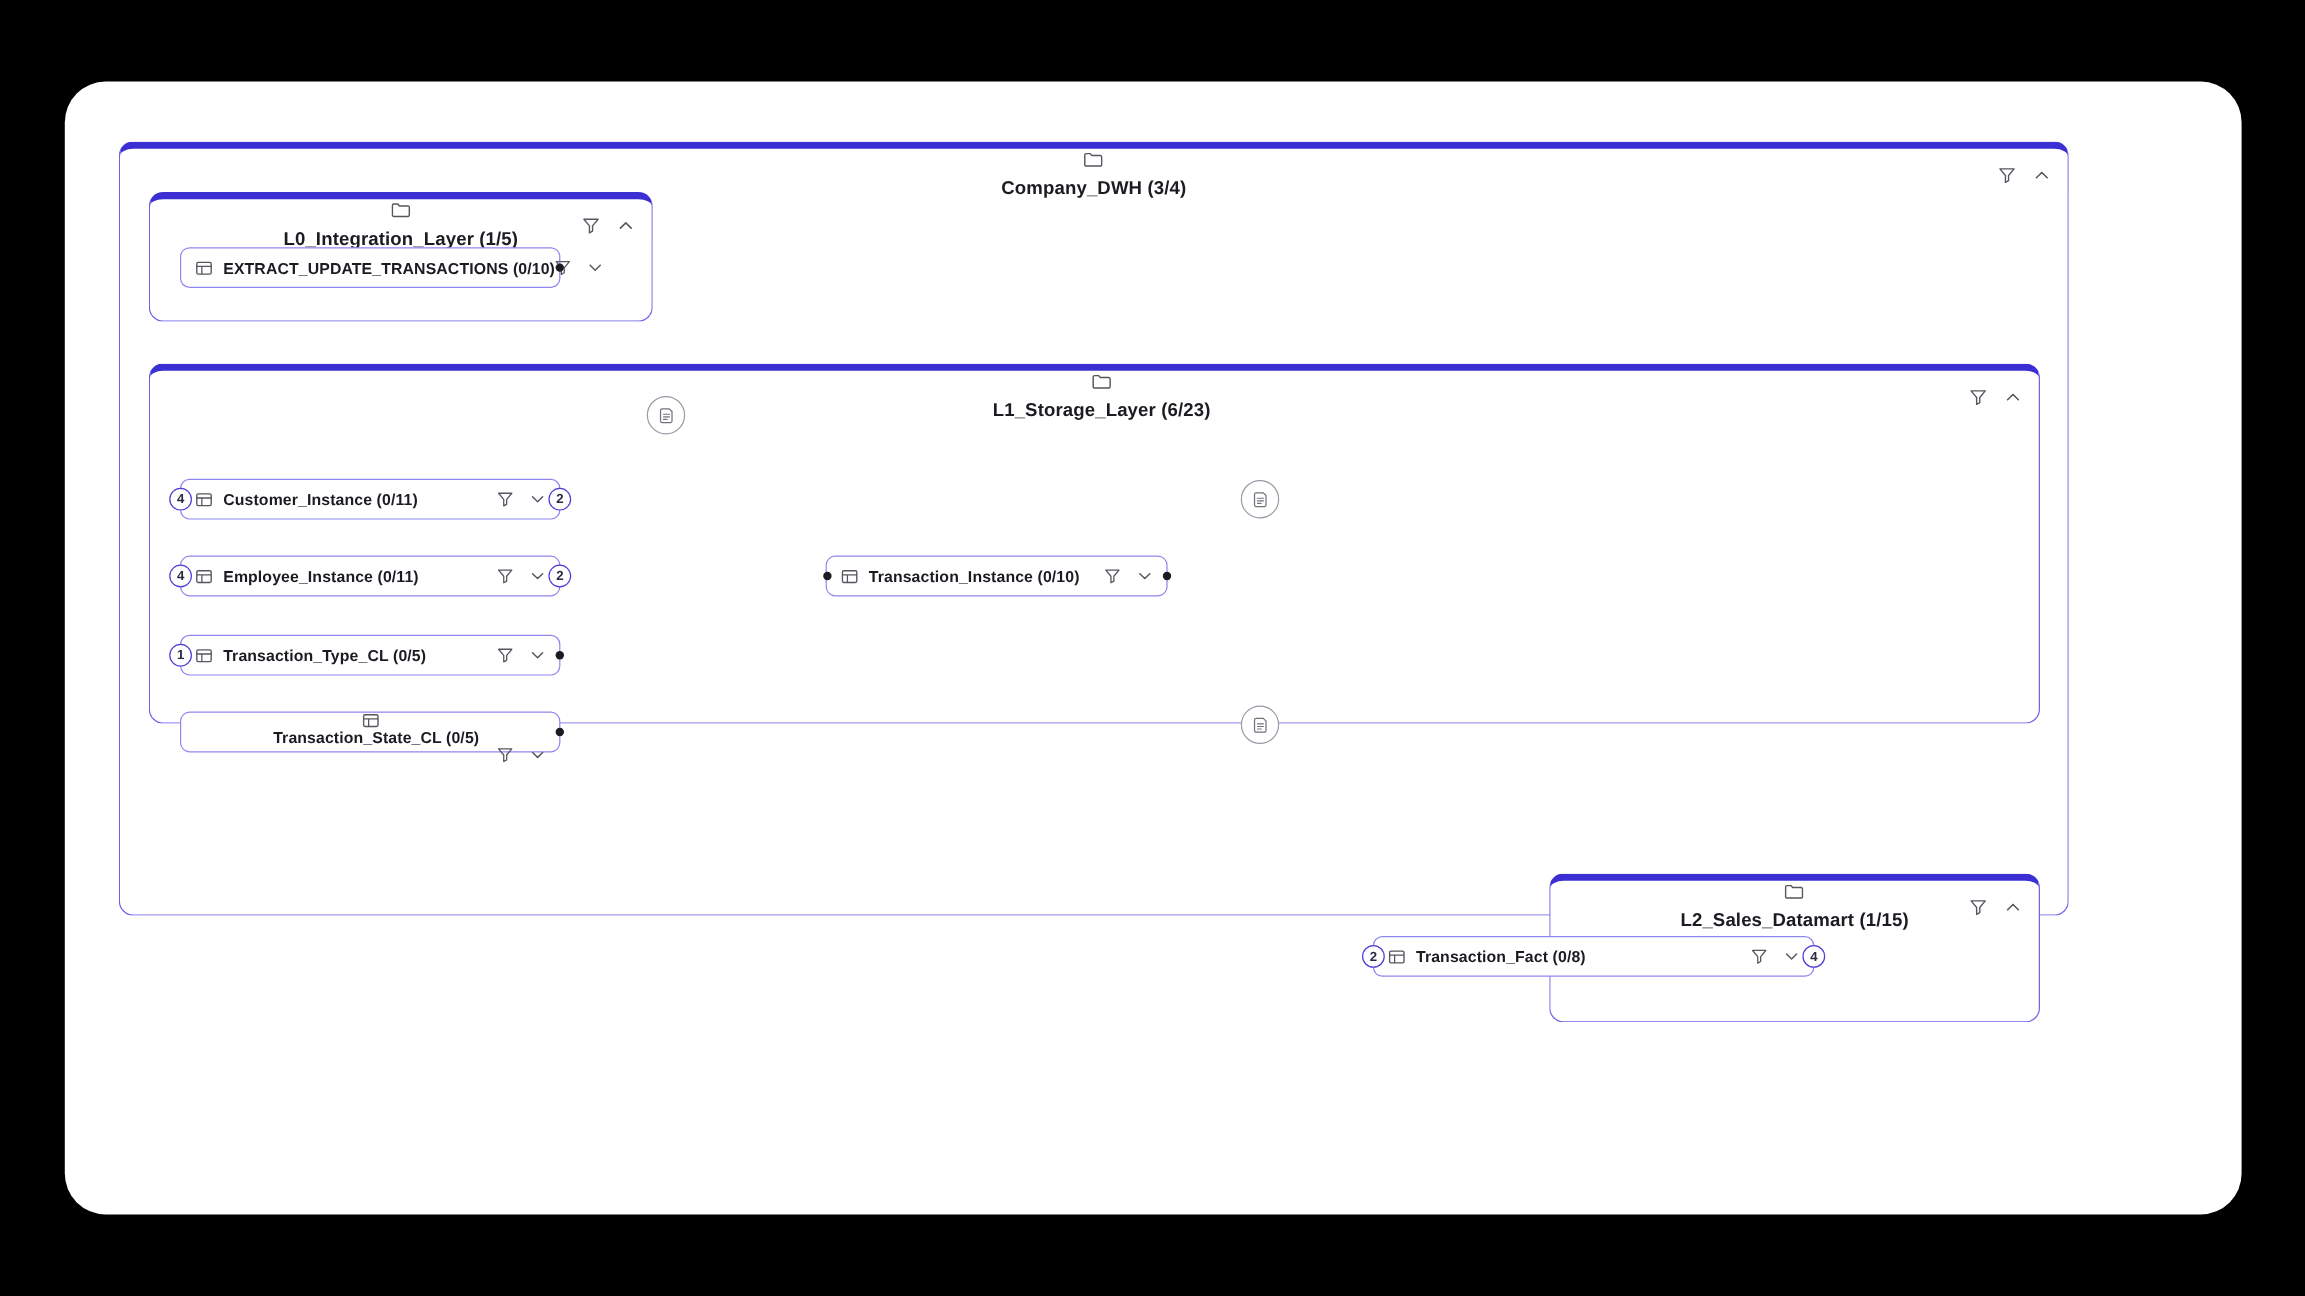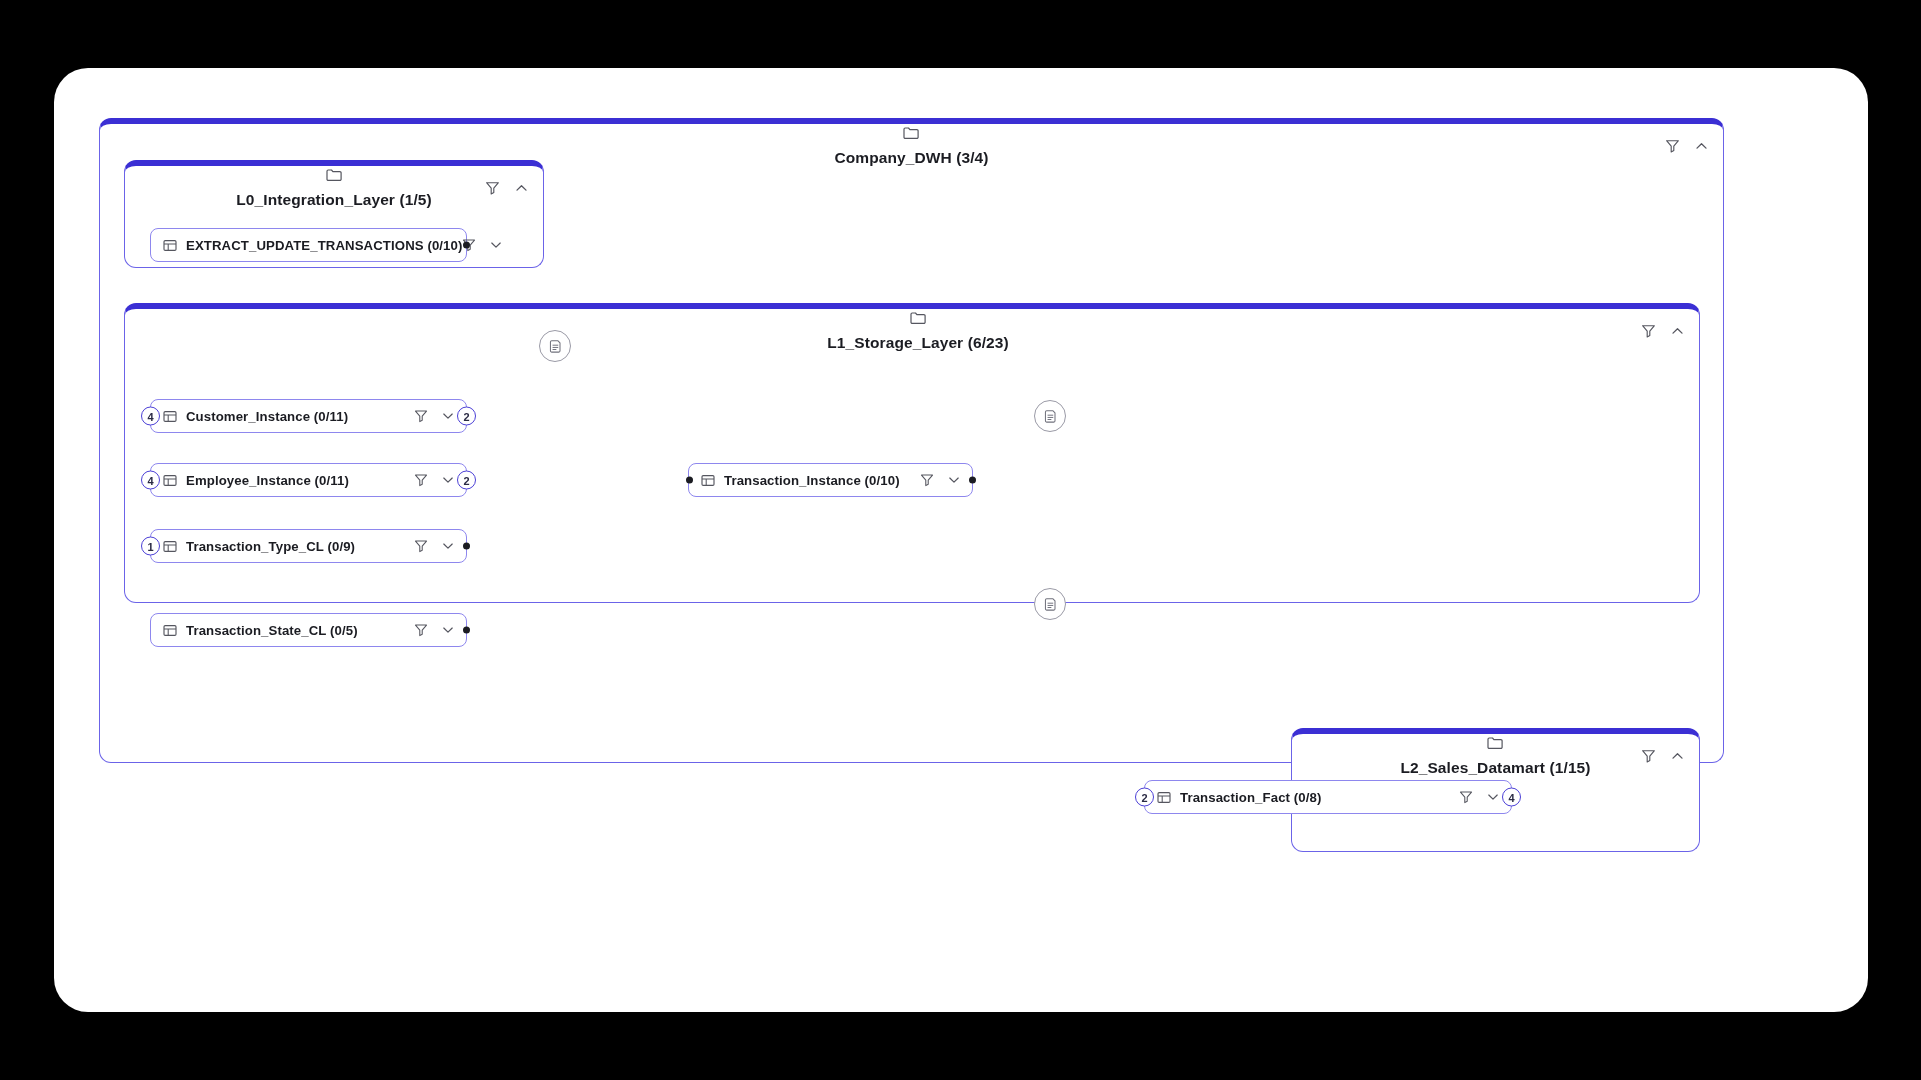--- a/index.html
+++ b/index.html
@@ -239,21 +239,21 @@
           </span>
           <span>
             <svg class="ic" width="15" height="15" viewBox="0 0 15 15">
               <path d="M3 9.6 7.5 5.2 12 9.6" fill="none" stroke="#55565f" stroke-width="1.3" stroke-linecap="round" stroke-linejoin="round"></path>
             </svg>
           </span>
         </div>
       </div>
     </div>
 
-    <div class="node" style="left:96px; top:160px; width:317px;">
+    <div class="node" style="left:96px; top:138px; width:317px;">
       <span>
         <svg class="ic" width="14" height="13" viewBox="0 0 14 13">
           <rect x="1" y="1.6" width="12" height="9.8" rx="1.2" fill="none" stroke="#55565f" stroke-width="1.15"></rect>
           <path d="M1 5h12M5.2 5v6.4" stroke="#55565f" stroke-width="1.05"></path>
         </svg>
       </span>
       <span class="node-label">EXTRACT_UPDATE_TRANSACTIONS (0/10)</span>
       <span class="node-actions">
         <span>
           <svg class="ic" width="14" height="14" viewBox="0 0 15 15">
@@ -318,37 +318,37 @@
     </div>
 
     <div class="node" style="left:96px; top:461px; width:317px;">
       <span class="port-badge left">1</span>
       <span>
         <svg class="ic" width="14" height="13" viewBox="0 0 14 13">
           <rect x="1" y="1.6" width="12" height="9.8" rx="1.2" fill="none" stroke="#55565f" stroke-width="1.15"></rect>
           <path d="M1 5h12M5.2 5v6.4" stroke="#55565f" stroke-width="1.05"></path>
         </svg>
       </span>
-      <span class="node-label">Transaction_Type_CL (0/9)</span>
+      <span class="node-label">Transaction_Type_CL (0/5)</span>
       <span class="node-actions">
         <span>
           <svg class="ic" width="14" height="14" viewBox="0 0 15 15">
             <path d="M1.6 2.2h11.8L8.8 7.7v4.4l-2.6 1.4V7.7z" fill="none" stroke="#55565f" stroke-width="1.15" stroke-linejoin="round"></path>
           </svg>
         </span>
         <span>
           <svg class="ic" width="14" height="14" viewBox="0 0 15 15">
             <path d="M3 5.4 7.5 9.8 12 5.4" fill="none" stroke="#55565f" stroke-width="1.3" stroke-linecap="round" stroke-linejoin="round"></path>
           </svg>
         </span>
       </span>
       <span class="port-dot right"></span>
     </div>
 
-    <div class="node" style="left:96px; top:545px; width:317px;">
+    <div class="node" style="left:96px; top:525px; width:317px;flex-direction:column;">
       <span>
         <svg class="ic" width="14" height="13" viewBox="0 0 14 13">
           <rect x="1" y="1.6" width="12" height="9.8" rx="1.2" fill="none" stroke="#55565f" stroke-width="1.15"></rect>
           <path d="M1 5h12M5.2 5v6.4" stroke="#55565f" stroke-width="1.05"></path>
         </svg>
       </span>
       <span class="node-label">Transaction_State_CL (0/5)</span>
       <span class="node-actions">
         <span>
           <svg class="ic" width="14" height="14" viewBox="0 0 15 15">

